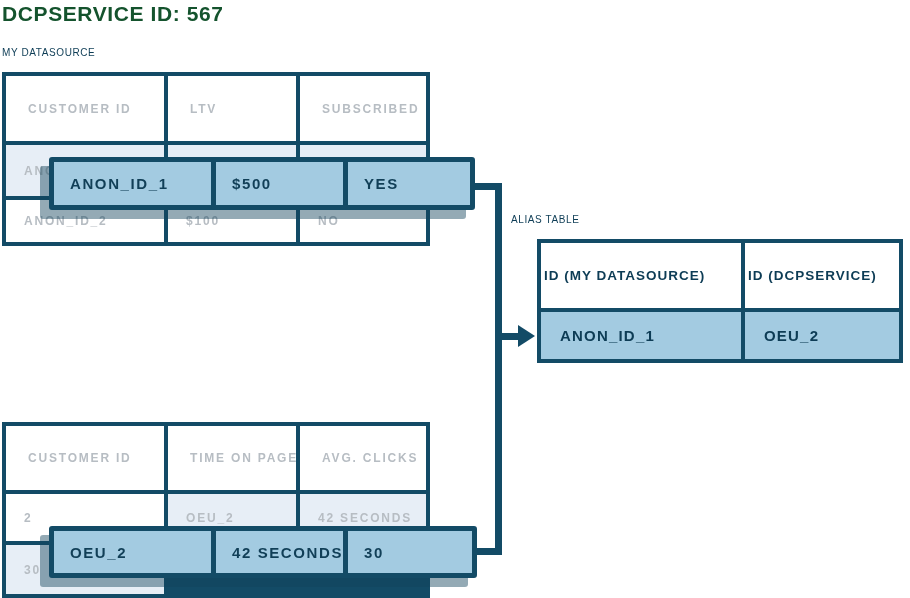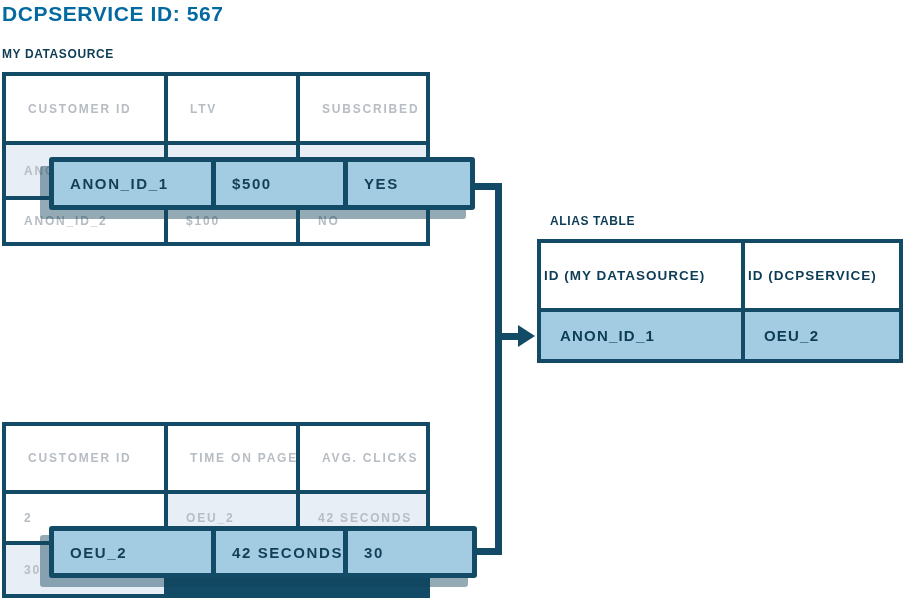--- a/index.html
+++ b/index.html
@@ -13,27 +13,27 @@
     background: #ffffff;
     overflow: hidden;
   }
 
   .diagram-title {
     position: absolute;
     left: 2px; top: 2px;
     font-size: 21px;
     font-weight: 700;
     letter-spacing: 0.6px;
-    color: #0369a1;
+    color: #14532d;
   }
 
   .section-label {
     position: absolute;
-    font-size: 12px;
-    font-weight: 700;
+    font-size: 10px;
+    font-weight: 400;
     letter-spacing: 0.6px;
     color: #0d3c55;
   }
 
   
   .tbl {
     position: absolute;
     display: grid;
     gap: 4px;
     background: #134b66;       
@@ -129,21 +129,21 @@
     position: absolute;
     left: 518px; top: 325px;
     width: 0; height: 0;
     border-top: 11px solid transparent;
     border-bottom: 11px solid transparent;
     border-left: 17px solid #134b66;
     z-index: 2;
   }
 
   #label-my       { left: 2px;   top: 47px; }
-  #label-alias    { left: 550px; top: 214px; }
+  #label-alias    { left: 511px; top: 214px; }
   #label-optimizely { left: 2px; top: 397px; }
 </style>
 </head>
 <body>
 
 <div class="canvas">
 
   <div class="diagram-title">DCPSERVICE ID: 567</div>
 
   <div class="section-label" id="label-my">MY DATASOURCE</div>

